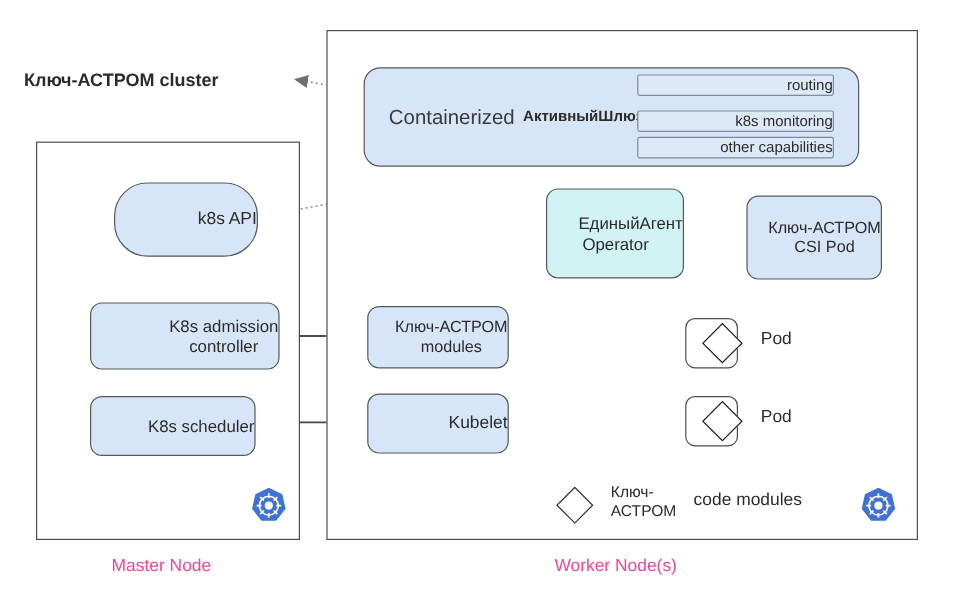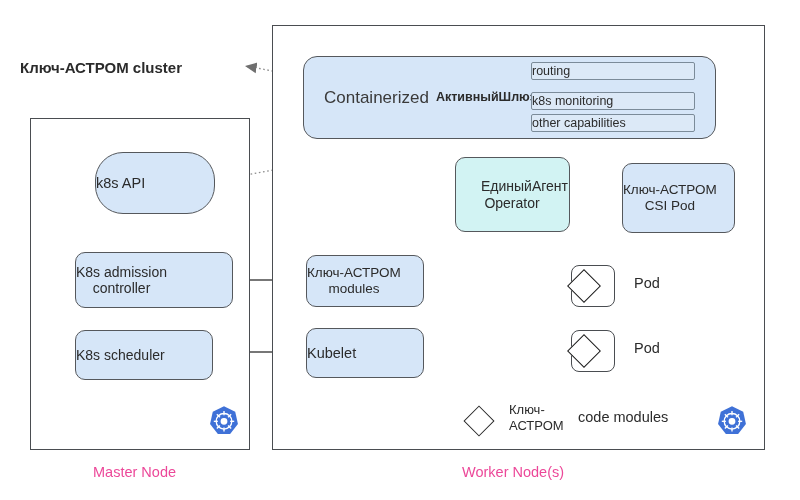--- a/index.html
+++ b/index.html
@@ -1,21 +1,21 @@
 <!DOCTYPE html>
 <html><head>
 <meta charset="utf-8">
 <style>
   html,body{margin:0;padding:0;background:#ffffff;}
   body{width:800px;height:500px;position:relative;overflow:hidden;
        font-family:"Liberation Sans","DejaVu Sans",sans-serif;color:#2b2b2b;}
   #canvas{position:absolute;left:0;top:0;width:800px;height:500px;}
   svg.layer{position:absolute;left:0;top:0;width:800px;height:500px;pointer-events:none;}
   .node{position:absolute;box-sizing:border-box;display:flex;align-items:center;
-        justify-content:flex-start;text-align:center;line-height:1.15;}
+        justify-content:flex-end;text-align:center;line-height:1.15;}
   .rbox{border:1.6px solid #55585c;border-radius:10px;background:#d6e6f8;}
   .tealbox{border:1.6px solid #55585c;border-radius:10px;background:#d2f3f3;}
   .plainbox{border:1.6px solid #4a4d51;background:#ffffff;}
   .subbox{border:1.5px solid #7b8b99;background:#dce9f7;border-radius:2px;}
   .outer{position:absolute;border:1.7px solid #4a4d51;background:#ffffff;box-sizing:border-box;}
   .lbl{position:absolute;white-space:nowrap;}
   .cap{position:absolute;font-size:14.5px;color:#ec4899;}
   .ru{font-weight:700;}
   .k8slogo{position:absolute;width:34px;height:34px;}
   .diamond{width:22px;height:22px;transform:rotate(45deg);border:1.7px solid #1d1d1d;background:#fff;}

